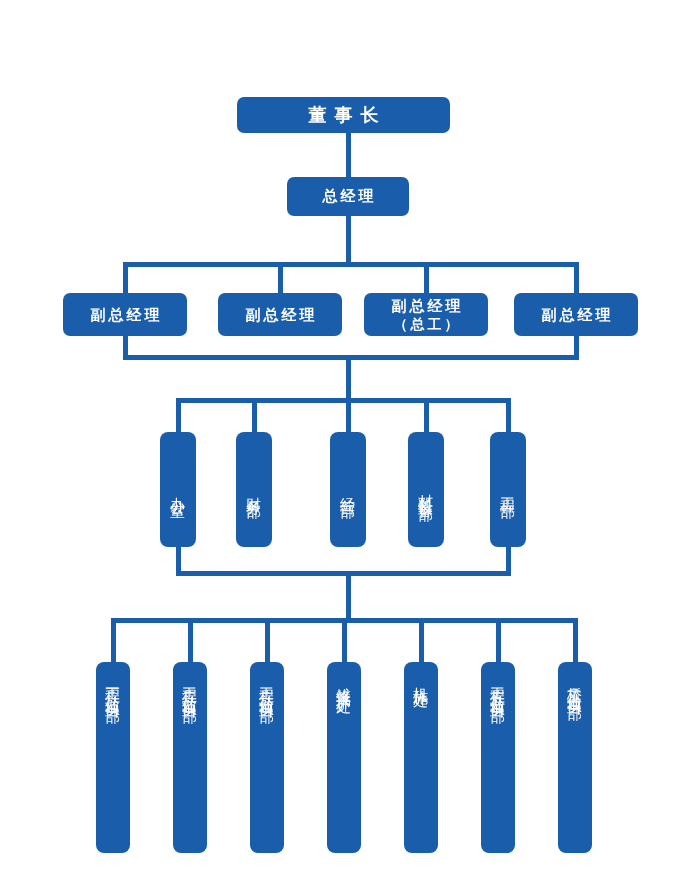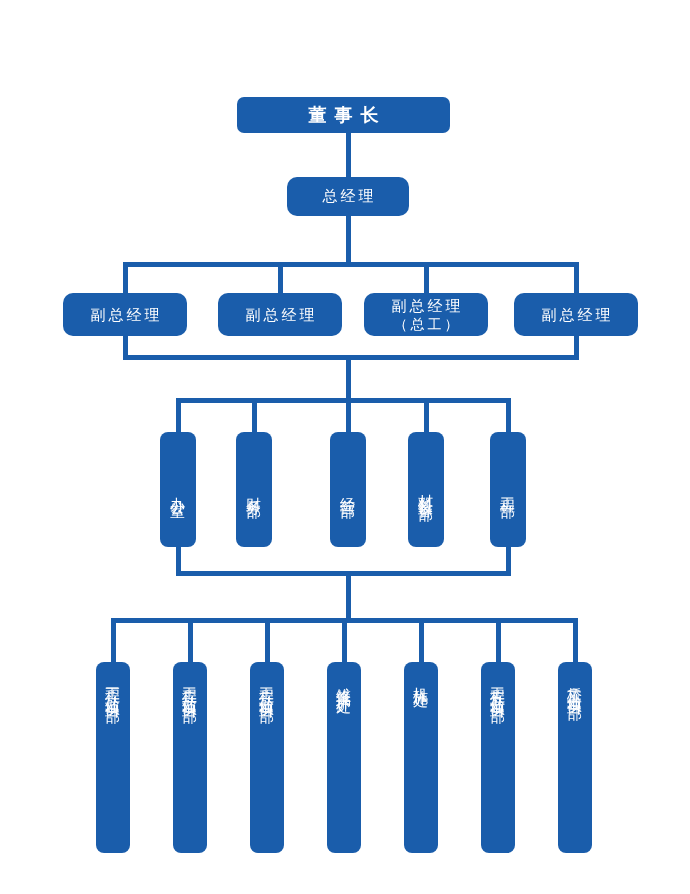--- a/index.html
+++ b/index.html
@@ -41,24 +41,23 @@
 
   .node-chairman {
     font-size: 18px;
     font-weight: bold;
     letter-spacing: 8px;
     text-indent: 8px;
   }
 
   .node-gm, .node-deputy {
     font-size: 15px;
-    font-weight: 400;
+    font-weight: 700;
     letter-spacing: 3px;
     text-indent: 3px;
-    border-radius: 10px;
   }
 
   .node-deputy { flex-direction: column; line-height: 1.3; }
   .node-deputy .l2 { font-size: 14px; }
 
   
   .vnode {
     position: absolute;
     background: var(--accent);
     color: var(--box-text);

